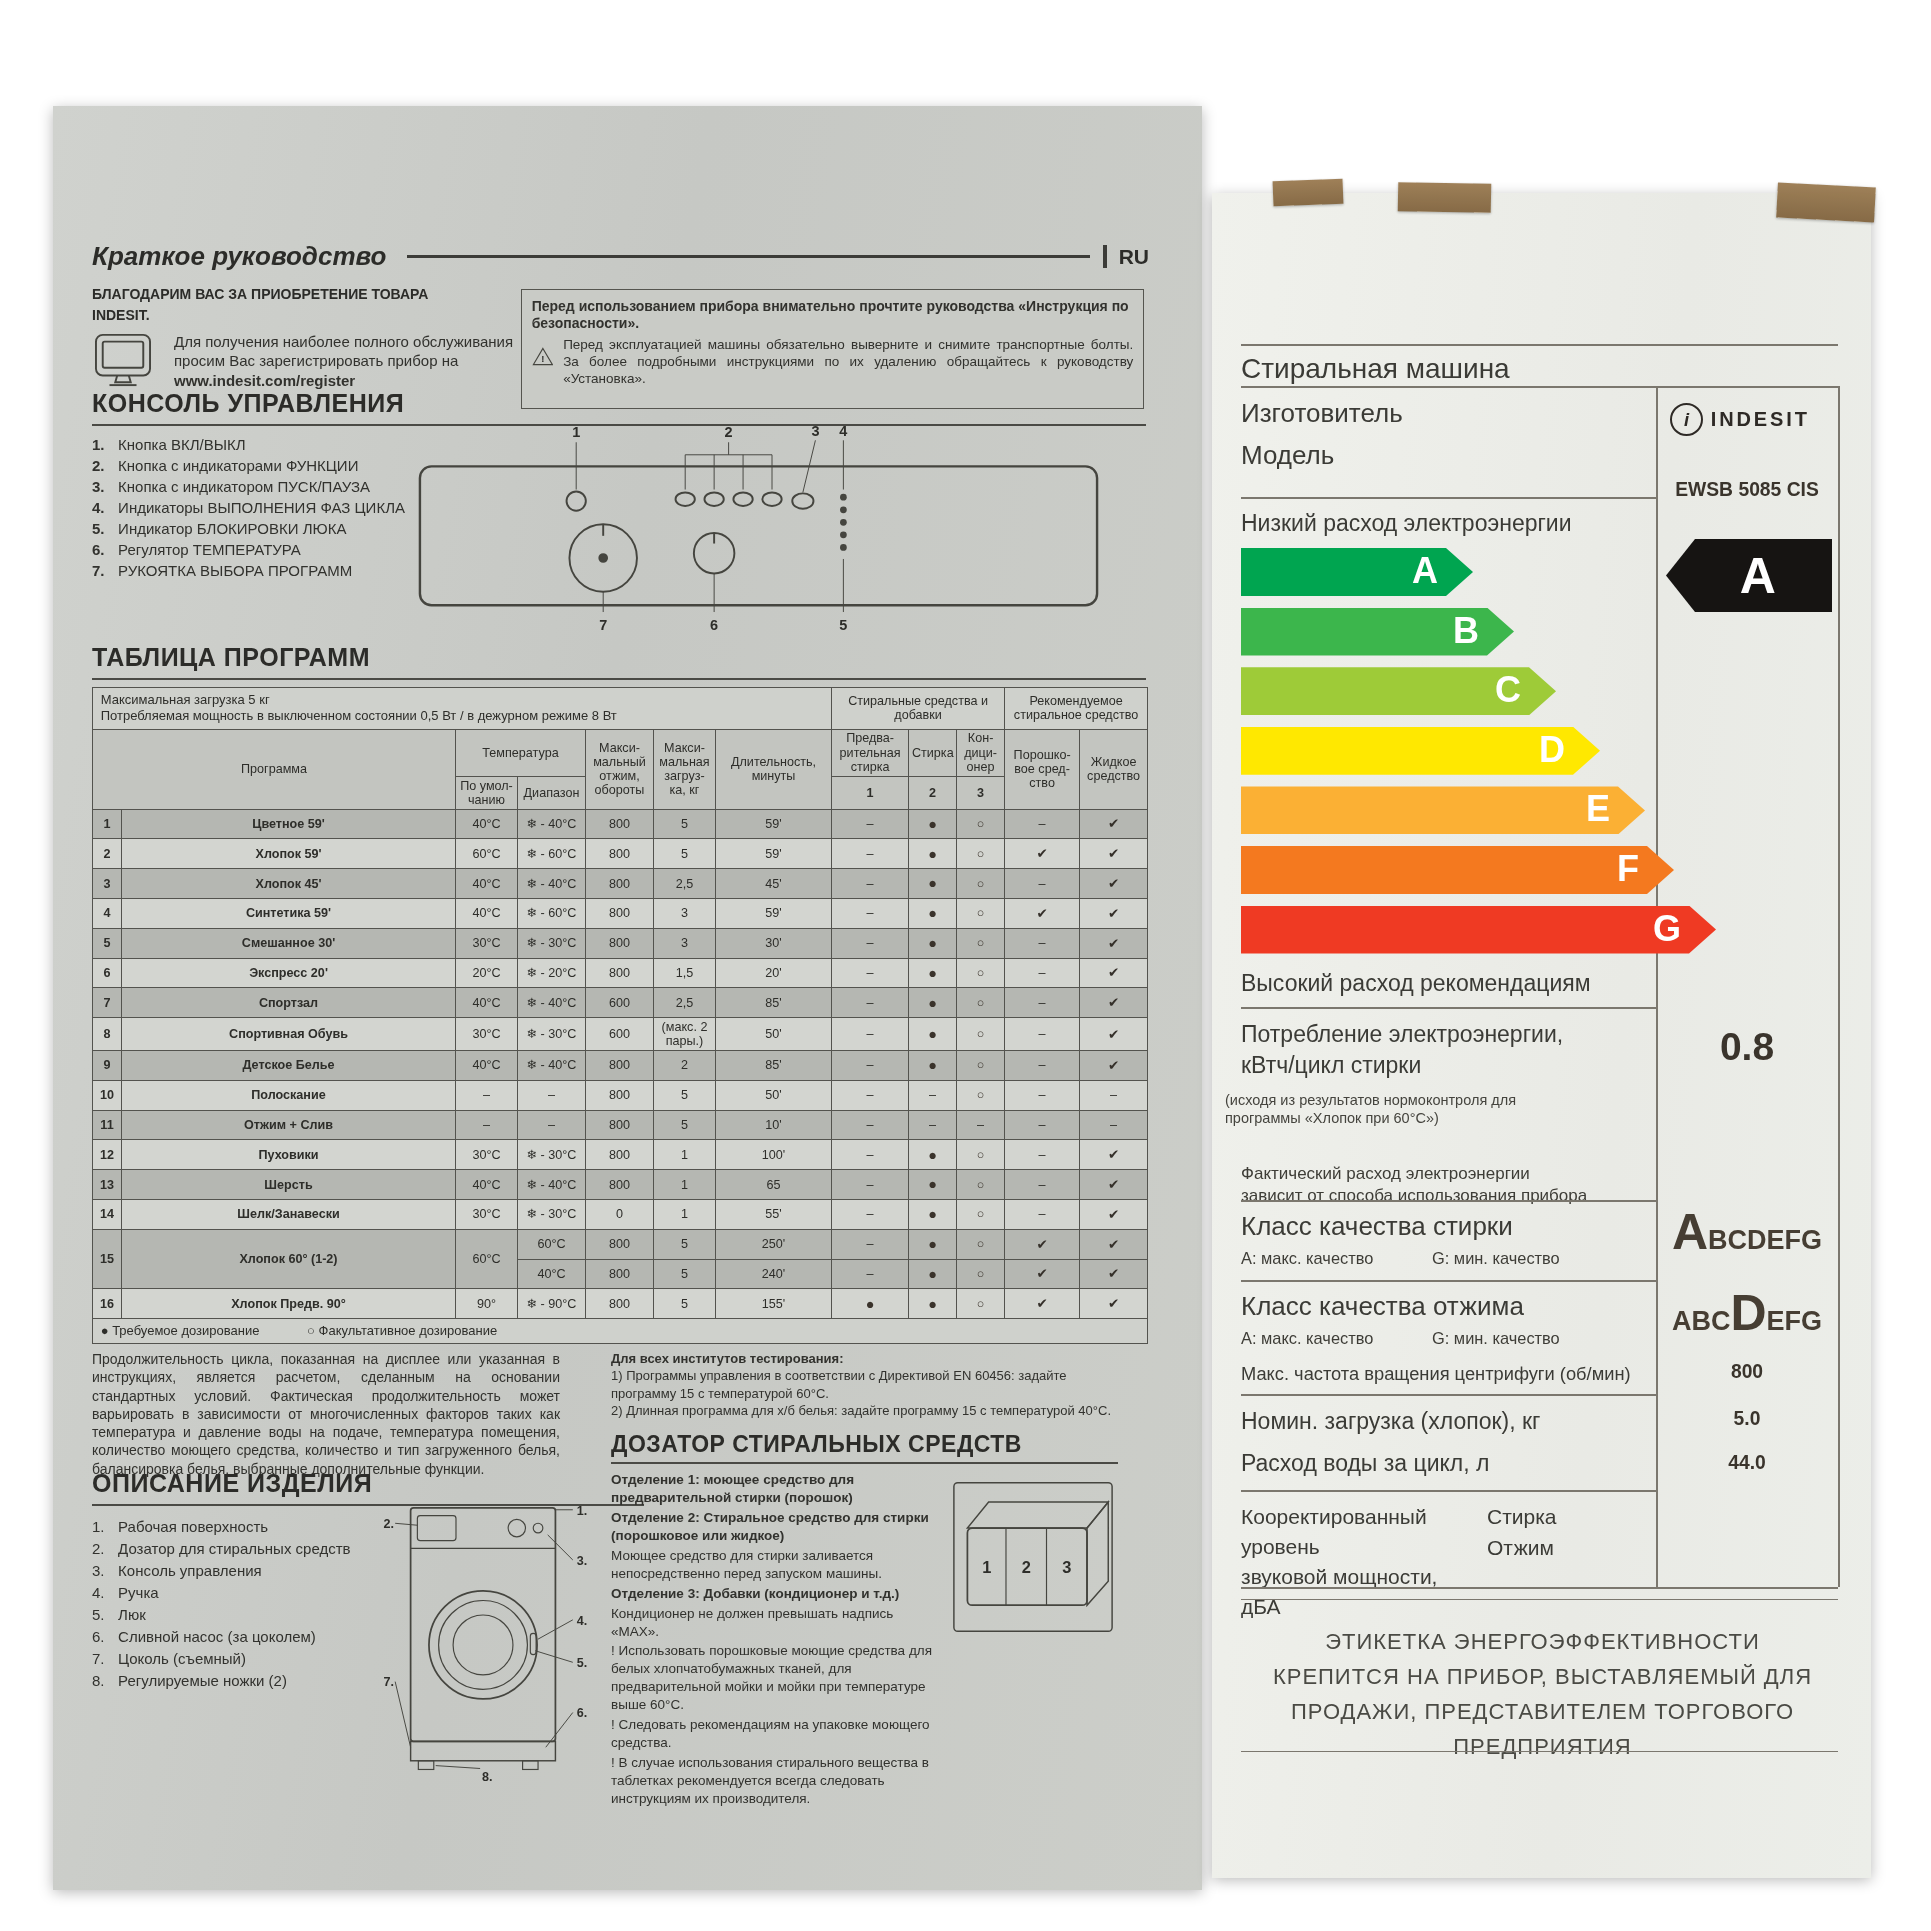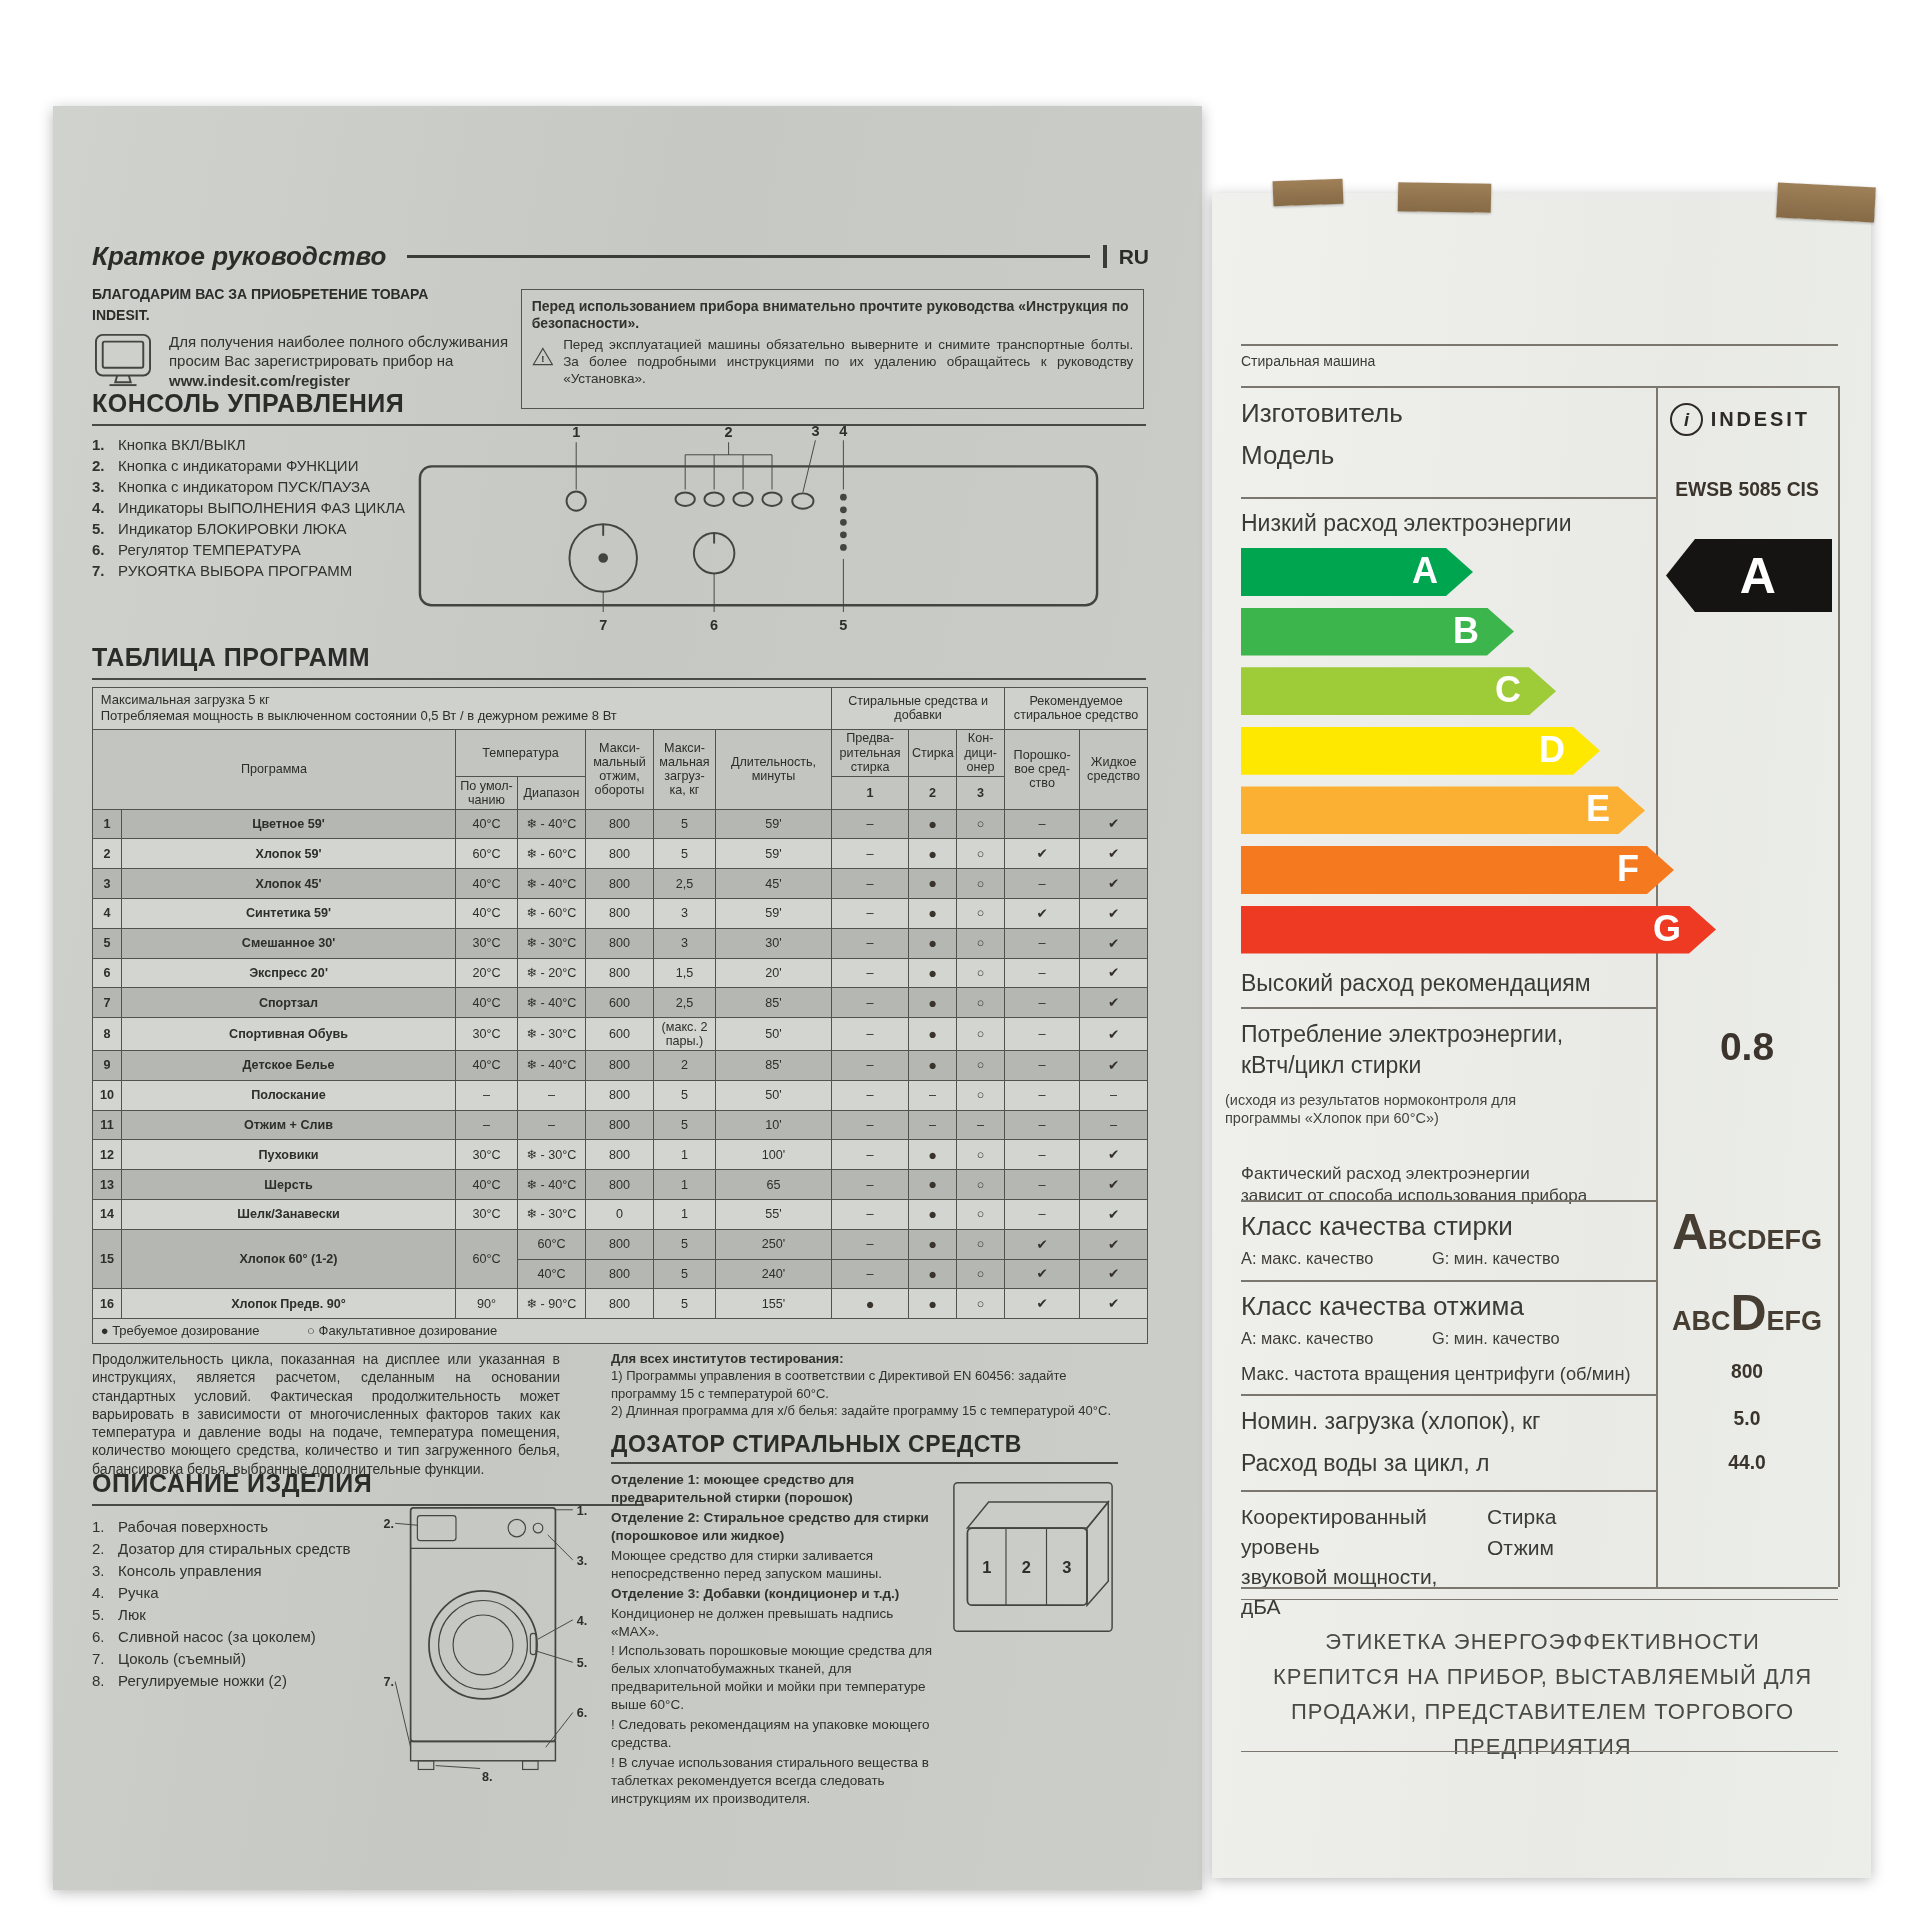--- a/index.html
+++ b/index.html
@@ -15,21 +15,21 @@
     left:53px;top:106px;width:1149px;height:1784px;
     background:linear-gradient(100deg,#d0d2ce 0%,#c6c8c4 45%,#cccec9 100%);
   }
   #left-paper .abs{position:absolute;}
   .doc-title-row{left:39px;top:135px;width:1057px;display:flex;align-items:center;}
   .doc-title{font-style:italic;font-weight:700;font-size:26px;color:#2c2c29;white-space:nowrap;}
   .hline{flex:1;height:2.9px;background:#3c3c38;margin:0 13.5px 0 21px;}
   .vbar{width:3.9px;height:23px;background:#3c3c38;margin-right:11.6px;}
   .ru{font-weight:700;font-size:21px;color:#2c2c29;}
   .thanks{left:39px;top:178px;width:463px;font-weight:700;font-size:14px;line-height:21px;color:#2c2c29;}
-  .register{left:39px;top:226px;width:454px;display:flex;gap:15px;}
+  .register{left:39px;top:226px;width:454px;display:flex;gap:15px;justify-content:space-between;}
   .register .txt{font-size:15px;line-height:19.3px;width:372px;}
   .register .url{font-weight:700;}
   .warnbox{left:468px;top:183px;width:623px;height:120px;border:1.9px solid #55554f;background:#c9cbc6;padding:7.7px 9.7px;box-sizing:border-box;}
   .warnbox .whead{font-weight:700;font-size:14px;line-height:17.4px;margin-bottom:3.9px;}
   .warnbox .wbody{display:flex;gap:9.7px;}
   .warnbox .wtxt{font-size:13.5px;line-height:17px;text-align:justify;}
   .sec-head{font-weight:700;font-size:25px;color:#2c2c29;letter-spacing:0.5px;}
   .sec-rule{height:1.9px;background:#4a4a45;}
   .clist,.dlist{font-size:15px;}
   .clist .li,.dlist .li{line-height:21px;display:flex;gap:6.8px;}
@@ -61,21 +61,21 @@
   svg.lineart{stroke:#45453f;fill:none;stroke-width:2;}
   svg.lineart text{fill:#2e2e2a;stroke:none;font-family:"Liberation Sans",sans-serif;}
   
   #right-paper{
     left:1212px;top:193px;width:659px;height:1685px;
     background:linear-gradient(95deg,#f0f1ec 0%,#e9eae5 60%,#eceee9 100%);
   }
   #right-paper .abs{position:absolute;}
   .tape{position:absolute;background:linear-gradient(180deg,#9a7a50,#81643e);opacity:.95;box-shadow:0 1px 2.9px rgba(0,0,0,.3);}
   .el-title{font-size:33px;color:#3b3b36;}
-  .el-sub{font-size:14px;color:#3b3b36;}
+  .el-sub{font-size:28px;color:#3b3b36;}
   .el-big{font-size:26px;color:#3b3b36;}
   .el-rule{position:absolute;height:1.9px;background:#7b776e;}
   .el-vline{position:absolute;width:1.9px;background:#7b776e;}
   .el-label24{font-size:23px;color:#3b3b36;line-height:31px;}
   .el-label22{font-size:21px;color:#3b3b36;line-height:30px;}
   .el-label19{font-size:18.3px;color:#3b3b36;}
   .el-small{font-size:14.5px;color:#45443e;line-height:18.3px;}
   .el-med{font-size:17px;color:#3e3d37;line-height:22px;}
   .el-scale{font-size:16.4px;color:#3e3d37;}
   .arrows{display:flex;flex-direction:column;gap:11.6px;}

